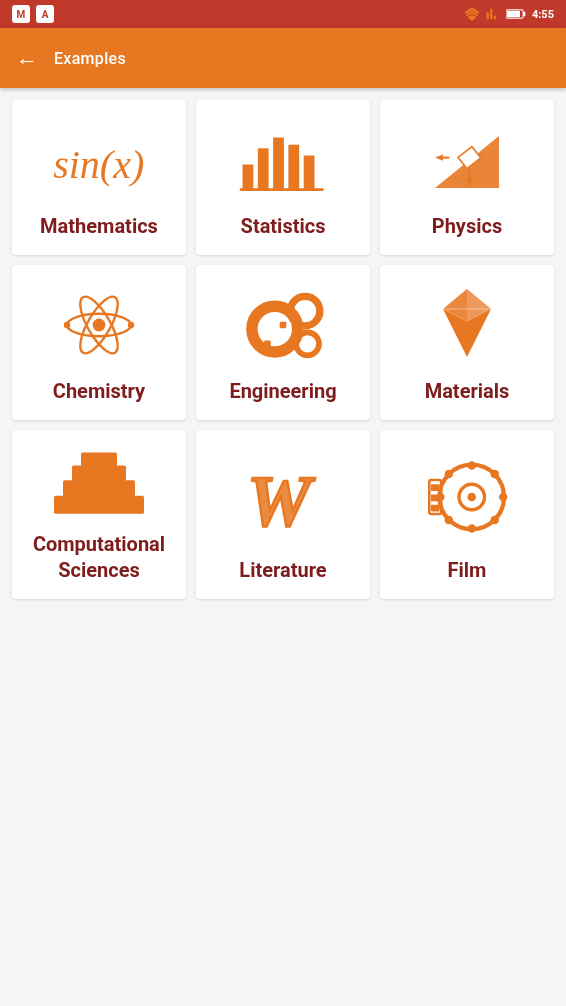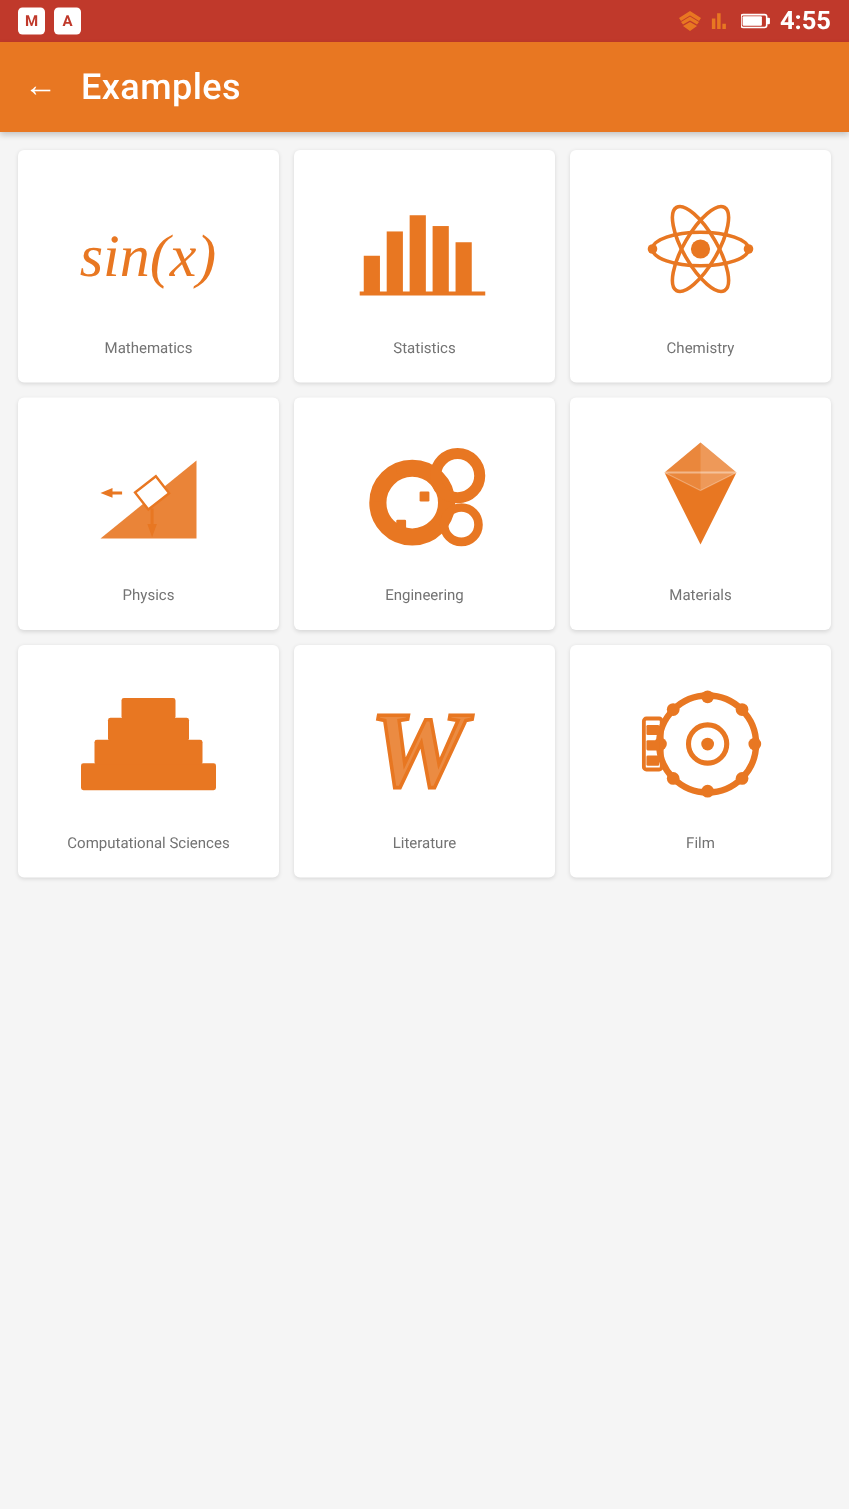--- a/index.html
+++ b/index.html
@@ -23,21 +23,21 @@
     .status-bar-left {
       display: flex;
       align-items: center;
       gap: 6px;
     }
     .status-bar-right {
       display: flex;
       align-items: center;
       gap: 6px;
       color: white;
-      font-size: 17px;
+      font-size: 11px;
       font-weight: bold;
     }
     .status-icon {
       width: 18px;
       height: 18px;
       background: white;
       border-radius: 3px;
       display: flex; align-items: center; justify-content: center;
       font-size: 10px; color: #c0392b; font-weight: bold;
     }
@@ -53,21 +53,21 @@
       box-shadow: 0 2px 4px rgba(0,0,0,0.2);
     }
     .back-arrow {
       color: white;
       font-size: 22px;
       cursor: pointer;
       line-height: 1;
     }
     .header-title {
       color: white;
-      font-size: 24px;
+      font-size: 16px;
       font-weight: 500;
       letter-spacing: 0.3px;
     }
 
     
     .grid-container {
       padding: 12px;
       display: grid;
       grid-template-columns: repeat(3, 1fr);
       gap: 10px;
@@ -89,25 +89,25 @@
     .card-icon {
       flex: 1;
       display: flex;
       align-items: center;
       justify-content: center;
       width: 100%;
       margin-bottom: 10px;
     }
 
     .card-label {
-      font-size: 10px;
-      color: #737373;
+      font-size: 20px;
+      color: #7f1d1d;
       text-align: center;
       line-height: 1.3;
-      font-weight: 400;
+      font-weight: 700;
     }
 
     
     svg {
       fill: #e87722;
     }
   </style>
 </head>
 <body>
 
@@ -160,49 +160,49 @@
         <line x1="2" y1="68" x2="95" y2="68" stroke="#e87722" stroke-width="3"></line>
       </svg>
     </div>
     <span class="card-label">Statistics</span>
   </div>
 
   <div class="card">
     <div class="card-icon">
       <svg width="80" height="80" viewBox="0 0 100 100">
 
+        <polygon points="10,85 90,85 90,20" fill="#e87722" opacity="0.9"></polygon>
+
+        <rect x="42" y="38" width="22" height="18" fill="white" stroke="#e87722" stroke-width="2" transform="rotate(-38 53 47)"></rect>
+
+        <line x1="53" y1="60" x2="53" y2="78" stroke="#e87722" stroke-width="2.5"></line>
+        <polygon points="53,84 49,73 57,73" fill="#e87722"></polygon>
+
+        <line x1="28" y1="47" x2="16" y2="47" stroke="#e87722" stroke-width="2.5"></line>
+        <polygon points="10,47 20,43 20,51" fill="#e87722"></polygon>
+      </svg>
+    </div>
+    <span class="card-label">Physics</span>
+  </div>
+
+  <div class="card">
+    <div class="card-icon">
+      <svg width="80" height="80" viewBox="0 0 100 100">
+
         <circle cx="50" cy="50" r="8" fill="#e87722"></circle>
 
         <ellipse cx="50" cy="50" rx="40" ry="14" fill="none" stroke="#e87722" stroke-width="3"></ellipse>
         <ellipse cx="50" cy="50" rx="40" ry="14" fill="none" stroke="#e87722" stroke-width="3" transform="rotate(60 50 50)"></ellipse>
         <ellipse cx="50" cy="50" rx="40" ry="14" fill="none" stroke="#e87722" stroke-width="3" transform="rotate(120 50 50)"></ellipse>
 
         <circle cx="90" cy="50" r="4" fill="#e87722"></circle>
         <circle cx="10" cy="50" r="4" fill="#e87722"></circle>
       </svg>
     </div>
     <span class="card-label">Chemistry</span>
-  </div>
-
-  <div class="card">
-    <div class="card-icon">
-      <svg width="80" height="80" viewBox="0 0 100 100">
-
-        <polygon points="10,85 90,85 90,20" fill="#e87722" opacity="0.9"></polygon>
-
-        <rect x="42" y="38" width="22" height="18" fill="white" stroke="#e87722" stroke-width="2" transform="rotate(-38 53 47)"></rect>
-
-        <line x1="53" y1="60" x2="53" y2="78" stroke="#e87722" stroke-width="2.5"></line>
-        <polygon points="53,84 49,73 57,73" fill="#e87722"></polygon>
-
-        <line x1="28" y1="47" x2="16" y2="47" stroke="#e87722" stroke-width="2.5"></line>
-        <polygon points="10,47 20,43 20,51" fill="#e87722"></polygon>
-      </svg>
-    </div>
-    <span class="card-label">Physics</span>
   </div>
 
 
   <div class="card">
     <div class="card-icon">
       <svg width="90" height="80" viewBox="0 0 110 90">
 
         <circle cx="45" cy="50" r="28" fill="none" stroke="#e87722" stroke-width="14"></circle>
         <circle cx="45" cy="50" r="10" fill="white"></circle>
 

